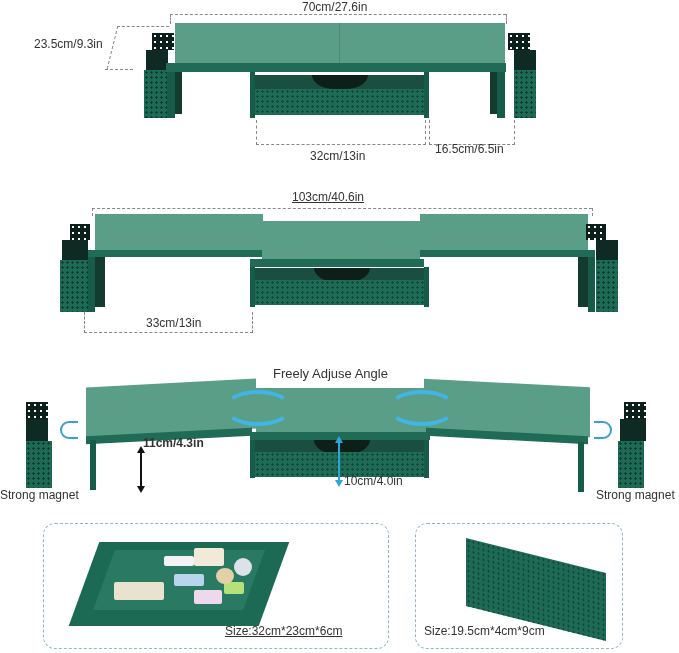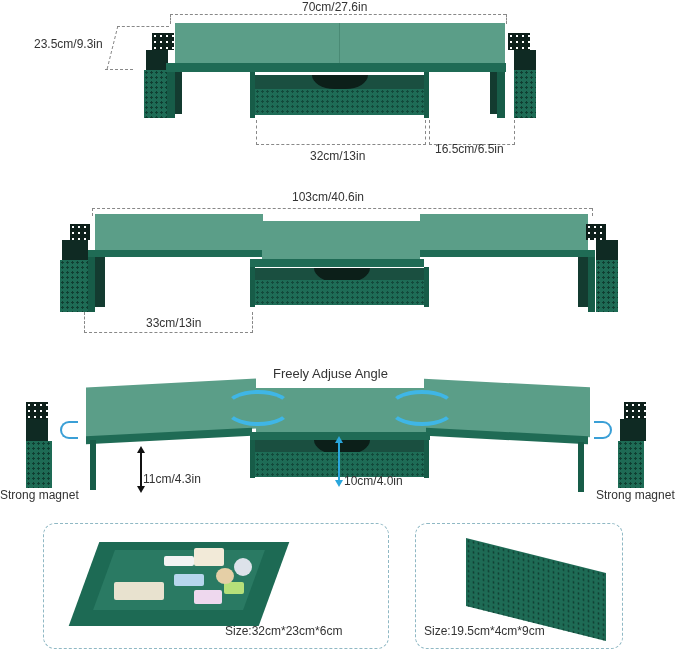--- a/index.html
+++ b/index.html
@@ -75,21 +75,21 @@
   <div class="pen-top" style="left:508px;top:33px;width:22px;height:17px;"></div>
   <div class="pen-in" style="left:514px;top:50px;width:22px;height:20px;"></div>
 
   <div class="dash-box" style="left:256px;top:120px;width:168px;height:24px;"></div>
   <div class="lbl" style="left:310px;top:124px;margin-top:25px;">32cm/13in</div>
   <div class="dash-box" style="left:429px;top:120px;width:84px;height:24px;"></div>
   <div class="lbl" style="left:435px;top:142px;">16.5cm/6.5in</div>
 </div>
 
 <div>
-  <div class="lbl" style="left:292px;top:190px;">103cm/40.6in</div>
+  <div class="lbl" style="left:292px;top:190px;text-decoration:underline;">103cm/40.6in</div>
   <div class="dash-h" style="left:92px;top:208px;width:500px;"></div>
   <div class="dash-v" style="left:92px;top:208px;height:8px;"></div>
   <div class="dash-v" style="left:592px;top:208px;height:8px;"></div>
 
   <div class="pen-top" style="left:70px;top:224px;width:20px;height:16px;"></div>
   <div class="pen-in" style="left:62px;top:240px;width:26px;height:20px;"></div>
   <div class="pen" style="left:60px;top:260px;width:28px;height:52px;"></div>
 
   <div class="shelf-top" style="left:95px;top:214px;width:168px;height:36px;"></div>
   <div class="shelf-front" style="left:88px;top:250px;width:175px;height:7px;"></div>
@@ -125,21 +125,21 @@
   <div class="pen" style="left:26px;top:441px;width:26px;height:47px;"></div>
   <div class="magnet" style="left:60px;top:421px;"></div>
   <div class="lbl" style="left:0px;top:488px;">Strong magnet</div>
 
   <div class="shelf-top" style="left:86px;top:383px;width:170px;height:50px;transform:skewY(-3deg);"></div>
   <div class="shelf-front" style="left:86px;top:432px;width:166px;height:8px;transform:skewY(-3deg);"></div>
   <div class="leg" style="left:90px;top:440px;width:6px;height:50px;"></div>
   <div class="arrowv" style="left:140px;top:450px;height:38px;"></div>
   <div class="tri-up" style="left:137px;top:446px;"></div>
   <div class="tri-dn" style="left:137px;top:486px;"></div>
-  <div class="lbl" style="left:143px;top:472px;">11cm/4.3in</div>
+  <div class="lbl" style="left:143px;top:436px;font-weight:bold;">11cm/4.3in</div>
 
   <div class="shelf-top" style="left:256px;top:388px;width:170px;height:47px;"></div>
   <div class="shelf-front" style="left:250px;top:432px;width:180px;height:8px;"></div>
   <div class="leg" style="left:250px;top:440px;width:5px;height:38px;"></div>
   <div class="leg" style="left:424px;top:440px;width:5px;height:38px;"></div>
   <div class="drawer-cav" style="left:255px;top:440px;width:169px;height:12px;"></div>
   <div class="drawer-notch" style="left:314px;top:440px;width:56px;height:14px;"></div>
   <div class="drawer" style="left:255px;top:452px;width:169px;height:25px;"></div>
   <div class="arrowv blue" style="left:338px;top:440px;height:42px;"></div>
   <div class="tri-up blue" style="left:335px;top:436px;"></div>
@@ -164,19 +164,19 @@
   <div class="tray" style="left:40px;top:18px;width:190px;height:84px;"></div>
   <div class="tray-in" style="left:60px;top:26px;width:150px;height:60px;transform:skewX(-20deg);"></div>
   <div class="item" style="left:70px;top:58px;width:50px;height:18px;background:#e8e2cf;"></div>
   <div class="item" style="left:120px;top:32px;width:30px;height:10px;background:#f3f3f3;"></div>
   <div class="item" style="left:150px;top:24px;width:30px;height:18px;background:#f2ead8;"></div>
   <div class="item" style="left:130px;top:50px;width:30px;height:12px;background:#b7d6ee;"></div>
   <div class="item" style="left:150px;top:66px;width:28px;height:14px;background:#eed8ee;"></div>
   <div class="item" style="left:180px;top:58px;width:20px;height:12px;background:#b6e07a;"></div>
   <div class="item" style="left:190px;top:34px;width:18px;height:18px;background:#dde2ea;border-radius:50%;"></div>
   <div class="item" style="left:172px;top:44px;width:18px;height:16px;background:#e5cfa6;border-radius:50%;"></div>
-  <div class="lbl" style="left:181px;top:100px;">Size:32cm*23cm*6cm</div>
+  <div class="lbl" style="left:181px;top:100px;text-decoration:underline;">Size:32cm*23cm*6cm</div>
 </div>
 
 <div class="panel" style="left:415px;top:523px;width:206px;height:124px;">
   <div class="pen" style="left:50px;top:14px;width:140px;height:68px;transform:skewY(14deg);transform-origin:left top;"></div>
   <div class="lbl" style="left:8px;top:100px;">Size:19.5cm*4cm*9cm</div>
 </div>
 
 </body></html>

